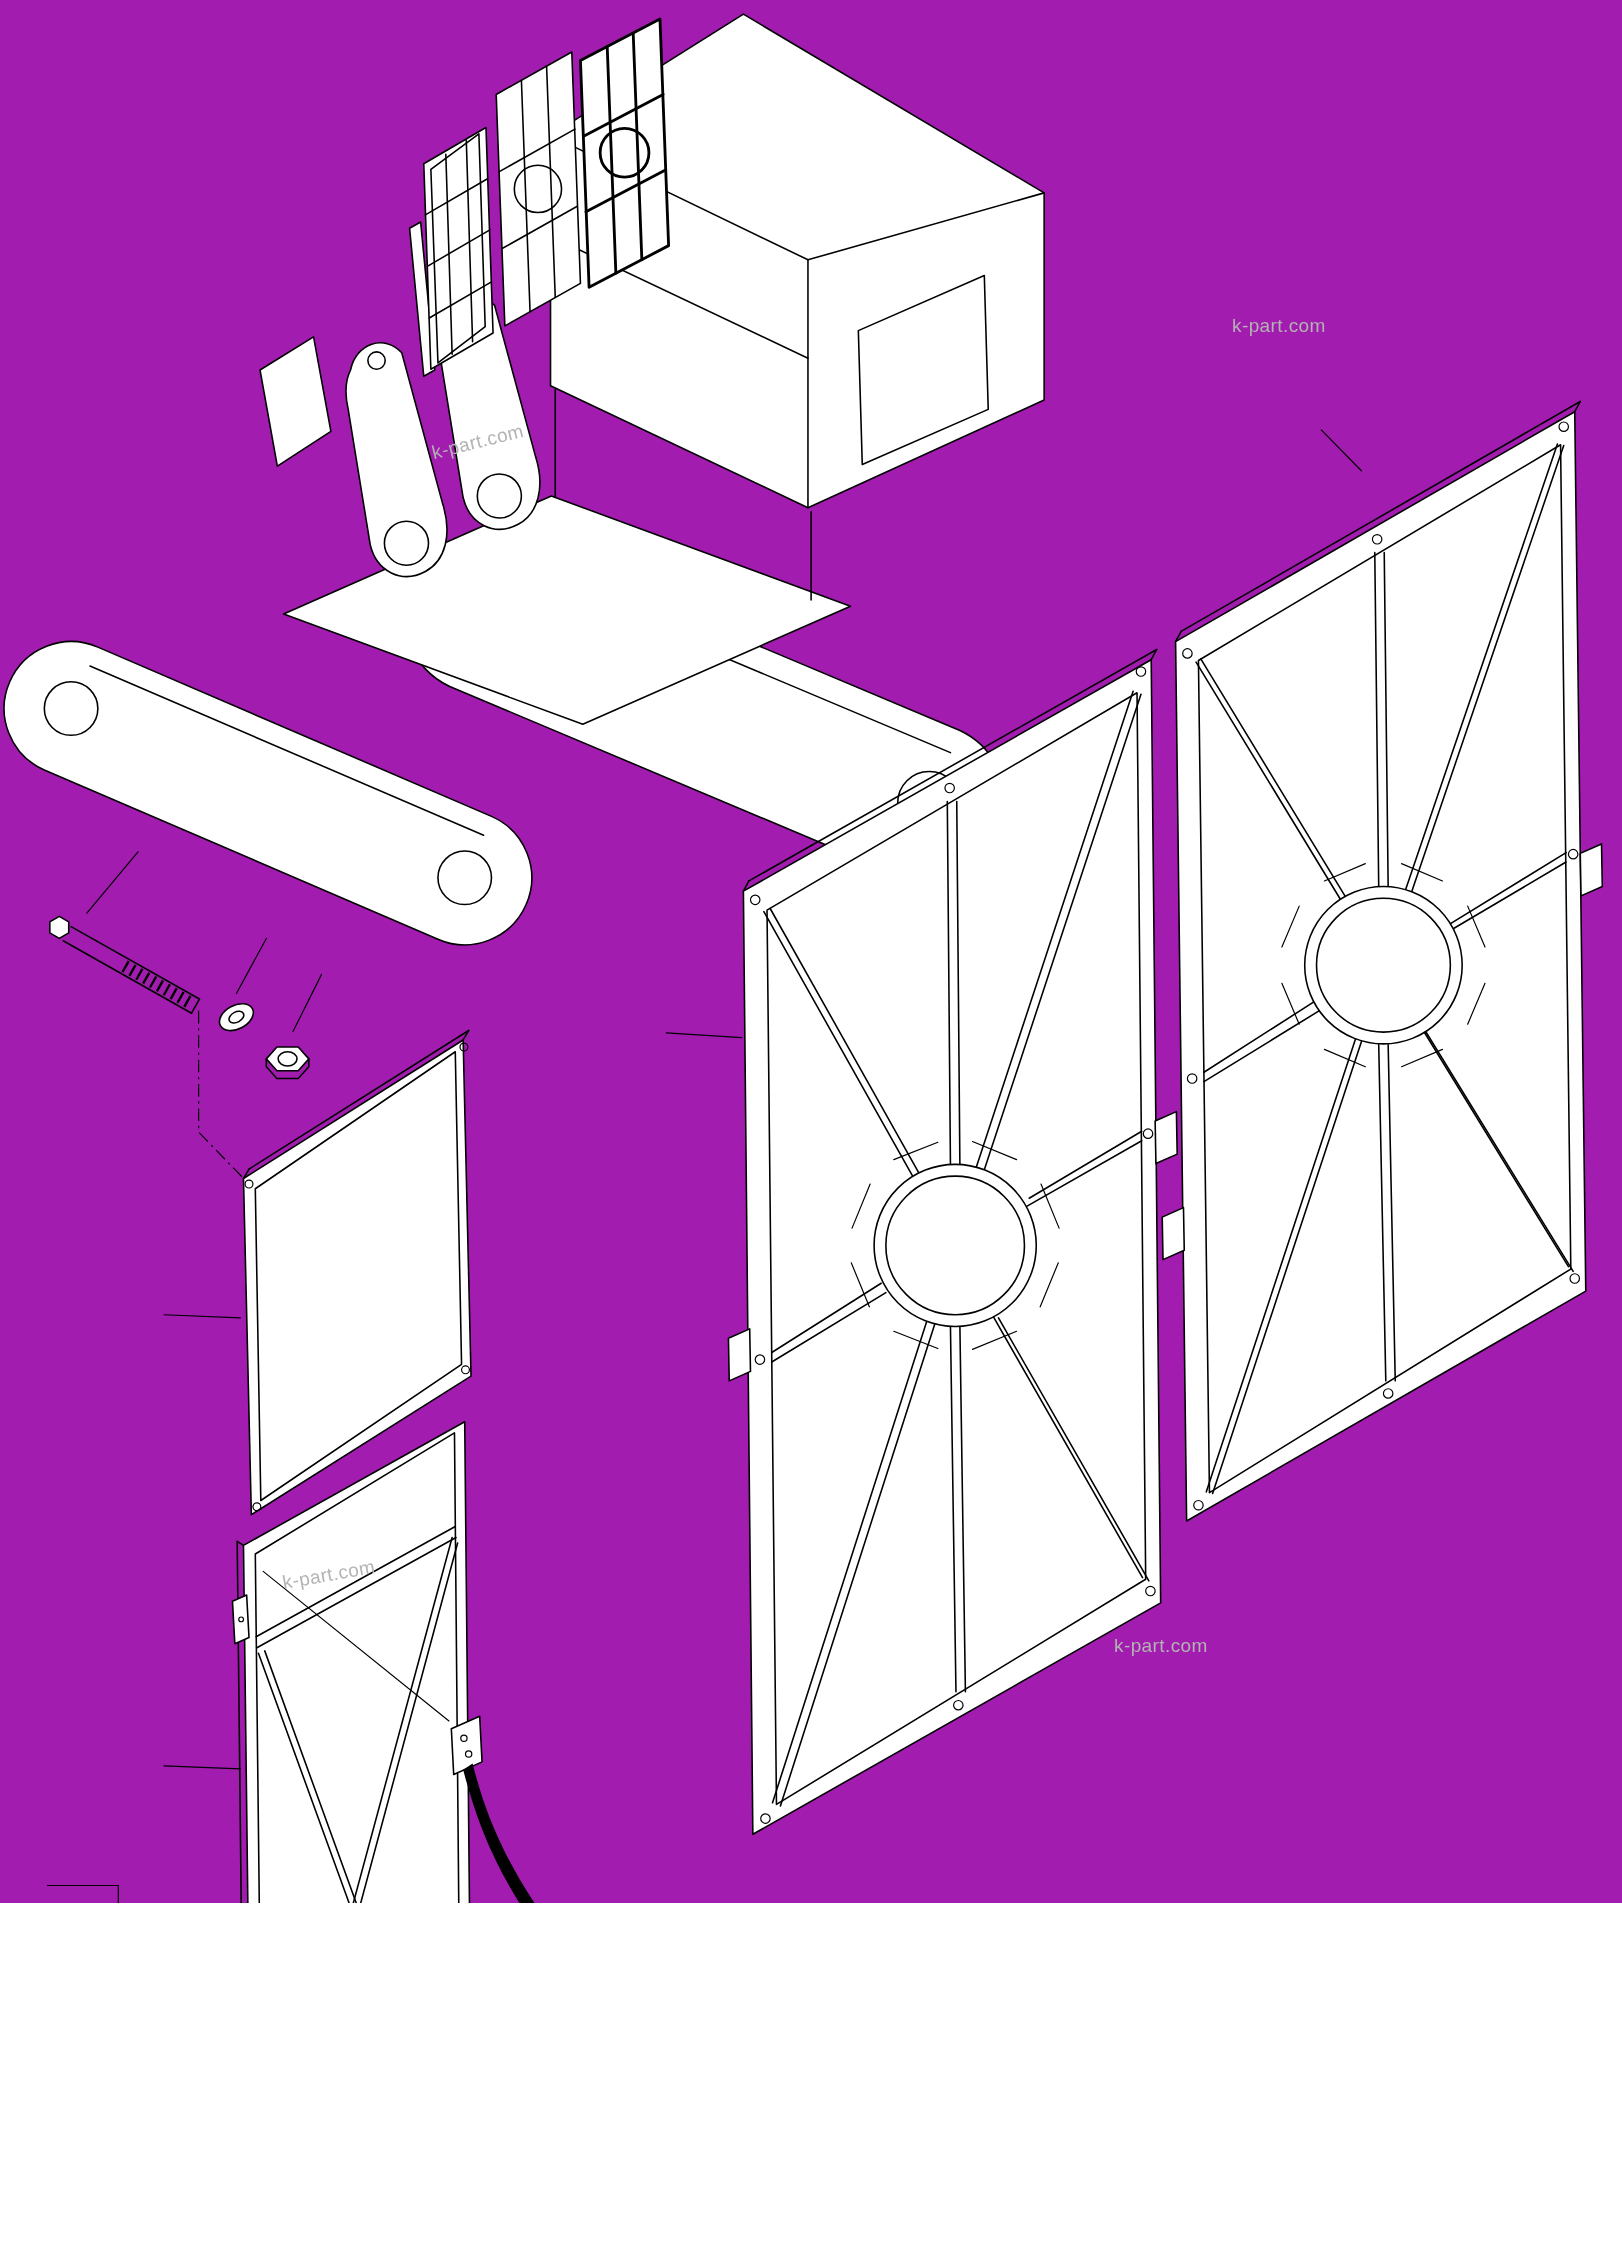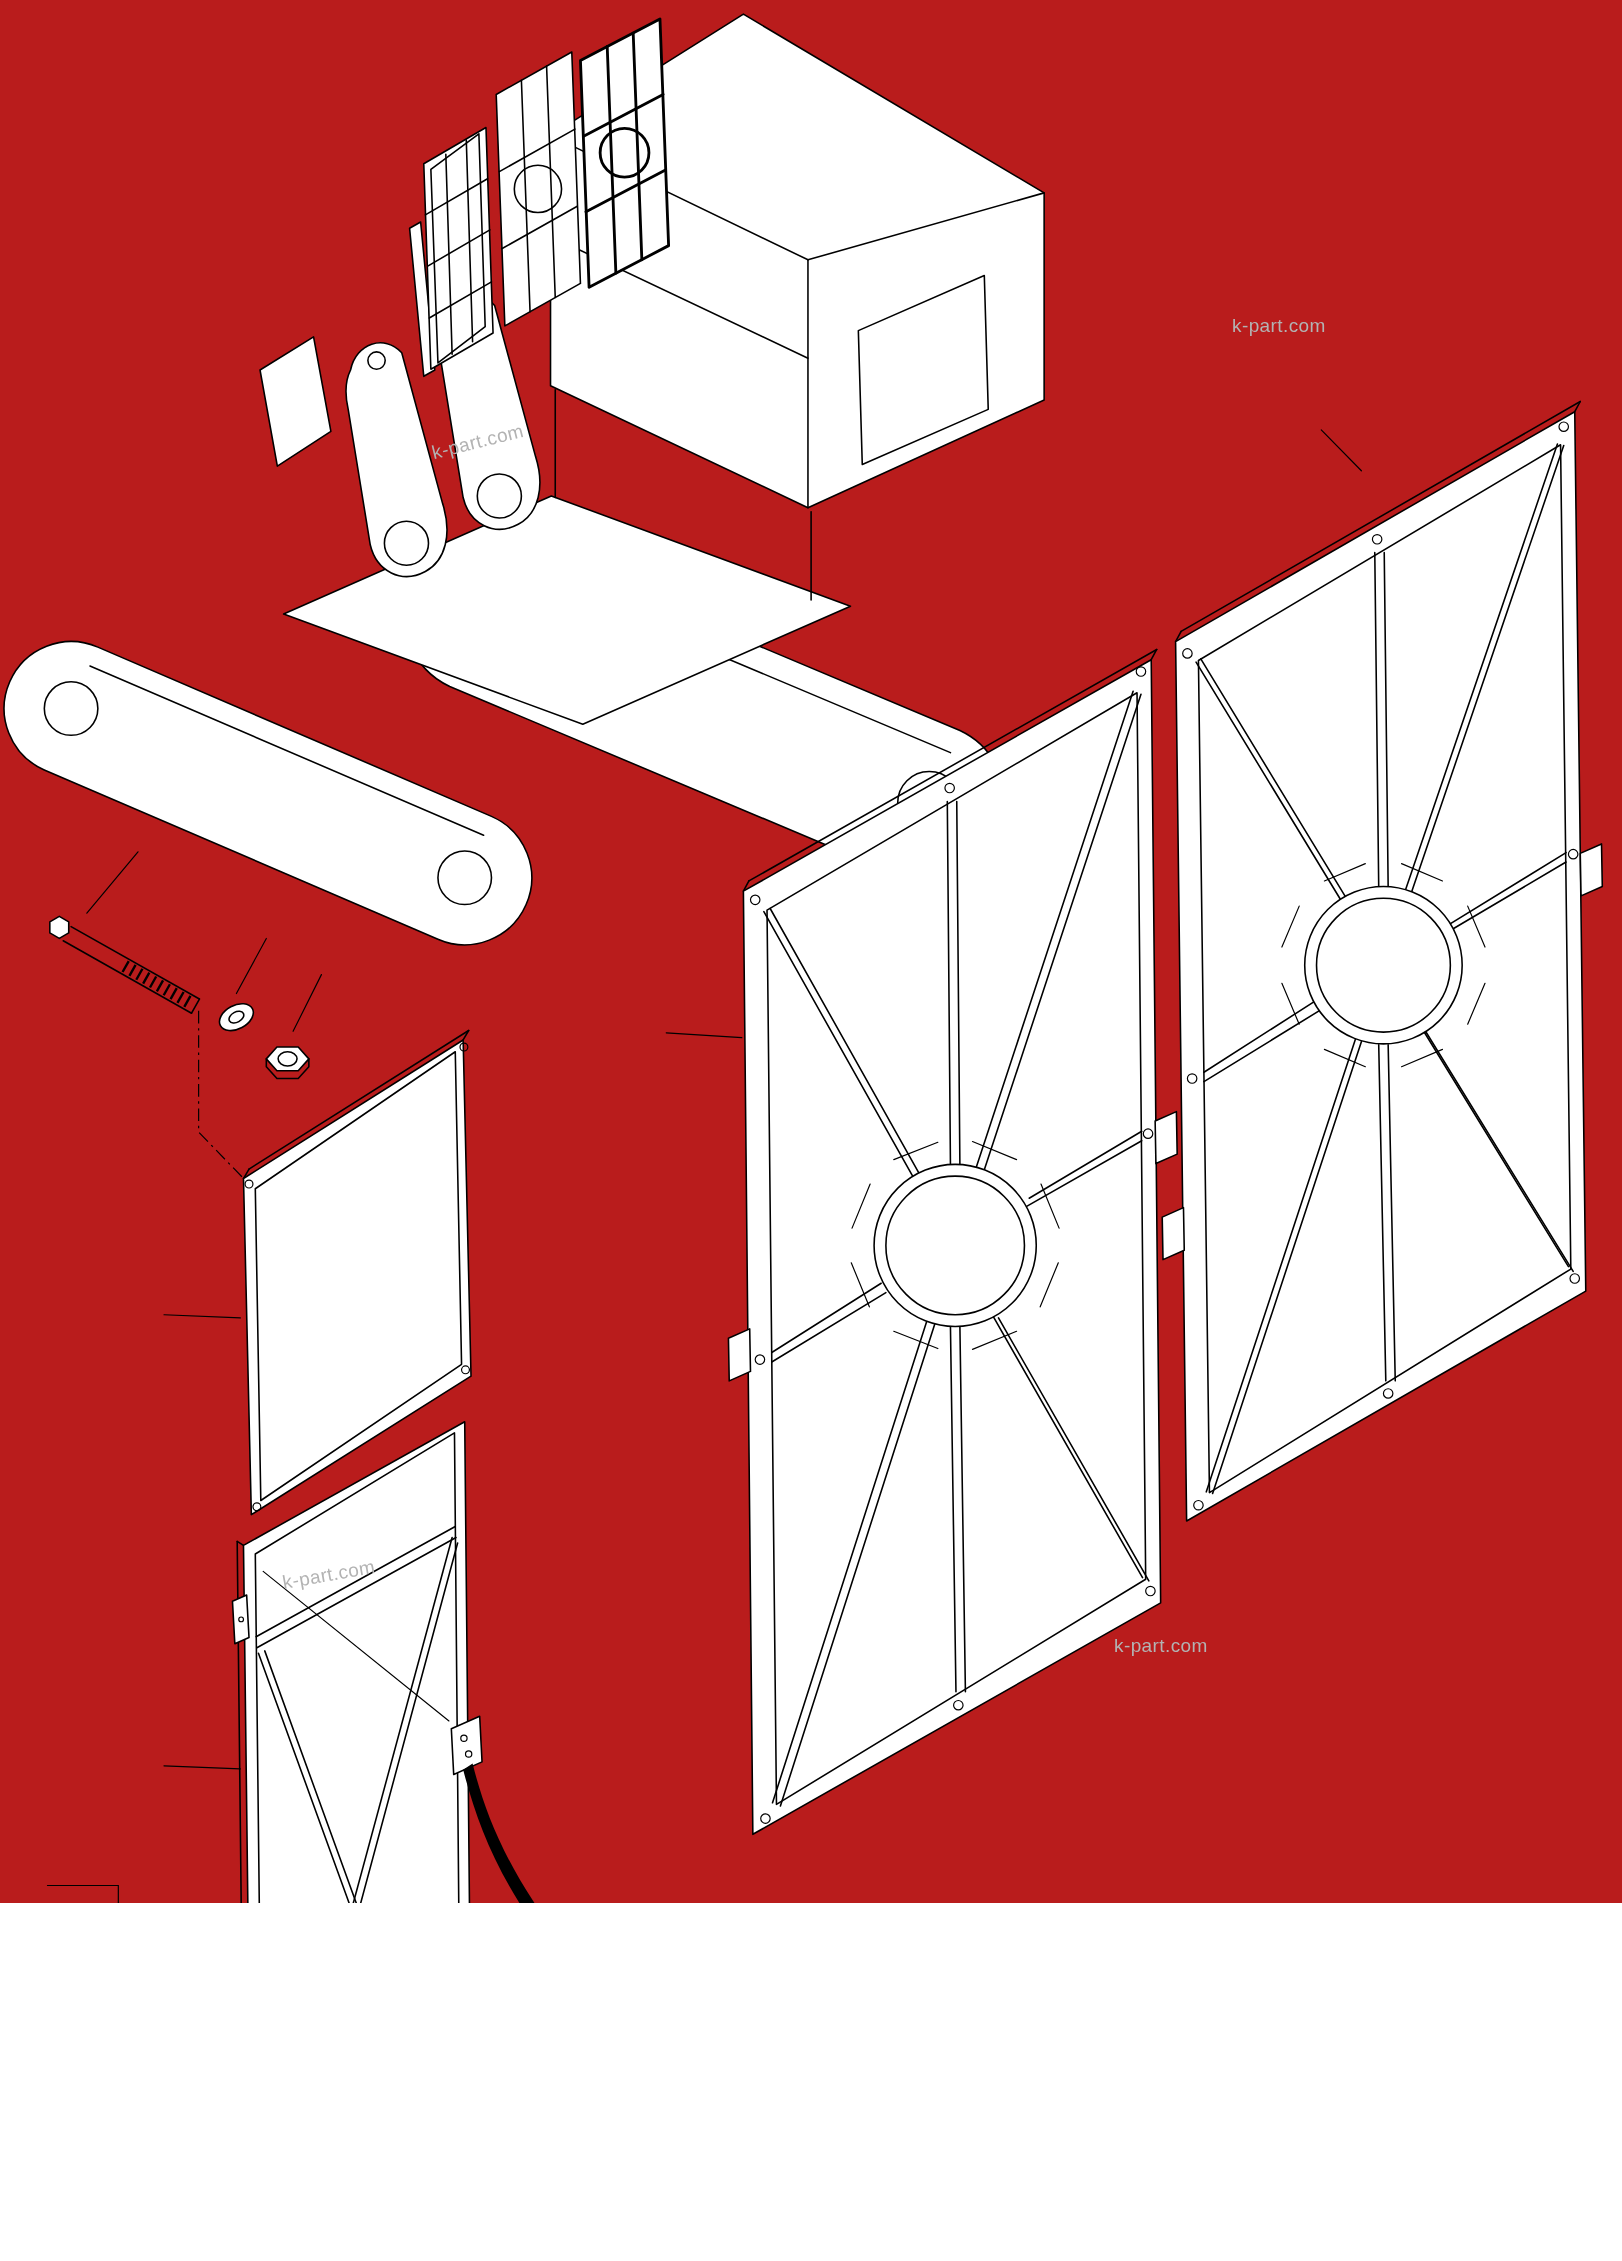--- a/index.html
+++ b/index.html
@@ -1,16 +1,16 @@
 <!DOCTYPE html>
 <html style="font-size:12.6px"><head>
 <meta charset="utf-8">
 <style>
   html,body{margin:0;padding:0;background:#ffffff}
-  .stage{position:relative;width:1623px;height:1903px;background:#b91c1c;overflow:hidden;
+  .stage{position:relative;width:1623px;height:1903px;background:#a21caf;overflow:hidden;
          font-family:"Liberation Sans", sans-serif}
   .stage svg{position:absolute;left:0;top:0}
   .ln{fill:none;stroke:#000;stroke-width:2;stroke-linejoin:round;stroke-linecap:round}
   .wh{fill:#ffffff;stroke:#000;stroke-width:2;stroke-linejoin:round}
   .thin{fill:none;stroke:#000;stroke-width:1.5;stroke-linecap:round}
   .bold{stroke-width:3.6}
   .blk{fill:#000;stroke:none}
   .dashdot{fill:none;stroke:#000;stroke-width:1.5;stroke-dasharray:16 6 3 6}
   .thread{fill:none;stroke:#000;stroke-width:16;stroke-dasharray:3 7;stroke-linecap:butt}
   .sthread{fill:none;stroke:#000;stroke-width:9;stroke-dasharray:2 4;stroke-linecap:butt}

